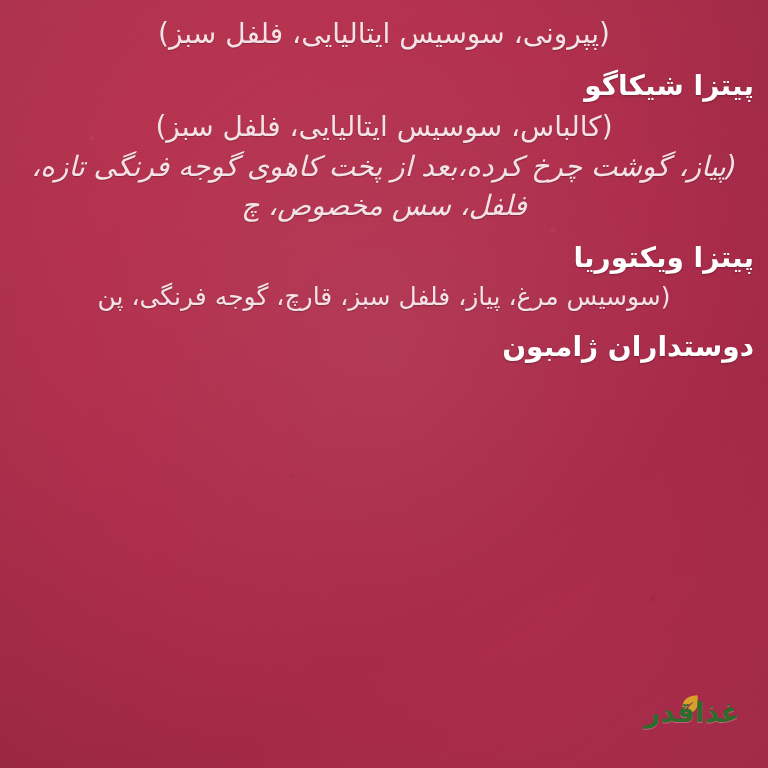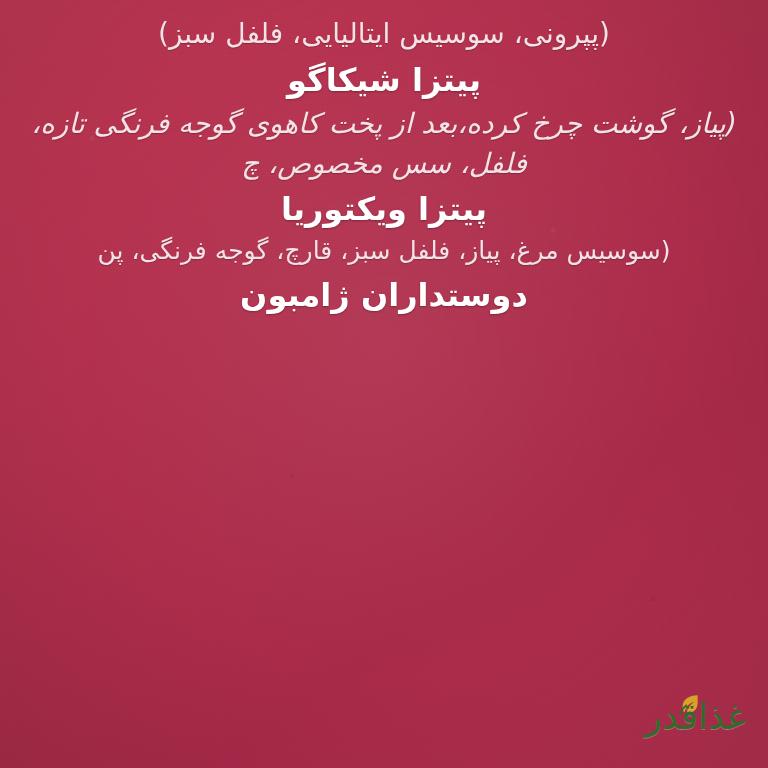--- a/index.html
+++ b/index.html
@@ -69,46 +69,45 @@
     white-space: normal;
     text-align: center;
     font-style: italic;
   }
   .ingredients.compact {
     font-size: 25px;
     letter-spacing: -0.6px;
   }
   .item-name {
     color: #ffffff;
-    font-size: 32px;
+    font-size: 28px;
     font-weight: 700;
-    text-align: center;
     line-height: 1.5;
-    margin-top: 2px;
+    margin-top: 11px;
     text-shadow: 0 1px 2px rgba(0,0,0,0.28);
   }
   .clipped-bottom {
     margin-top: 2px;
   }
   
   #logo {
     position: absolute;
     left: 608px;
     top: 690px;
     z-index: 5;
     width: 150px;
     height: 70px;
     direction: rtl;
   }
   #logo .logo-text {
     position: absolute;
-    right: 12px;
+    right: 18px;
     top: 6px;
-    font-size: 36px;
-    font-weight: 400;
+    font-size: 28px;
+    font-weight: 700;
     color: #2f6b2a;
     letter-spacing: 1px;
     text-shadow: 0 1px 0 rgba(255,255,255,0.25);
     white-space: nowrap;
   }
   #logo .logo-sub {
     position: absolute;
     right: 4px;
     top: 44px;
     font-size: 15px;
@@ -131,20 +130,21 @@
 <div id="menu-card">
 
   <div class="menu-list">
 
     <div class="menu-entry">
       <div class="ingredients">(پپرونی، سوسیس ایتالیایی، فلفل سبز)</div>
       <div class="item-name">پیتزا شیکاگو</div>
     </div>
 
     <div class="menu-entry">
+      <div class="ingredients">(کالباس، سوسیس ایتالیایی، فلفل سبز)</div>
     </div>
 
     <div class="menu-entry">
       <div class="ingredients wrap">(پیاز، گوشت چرخ کرده،بعد از پخت کاهوی گوجه فرنگی تازه، فلفل، سس مخصوص، چ</div>
       <div class="item-name">پیتزا ویکتوریا</div>
     </div>
 
     <div class="menu-entry">
       <div class="ingredients compact">(سوسیس مرغ، پیاز، فلفل سبز، قارچ، گوجه فرنگی، پن</div>
     </div>

